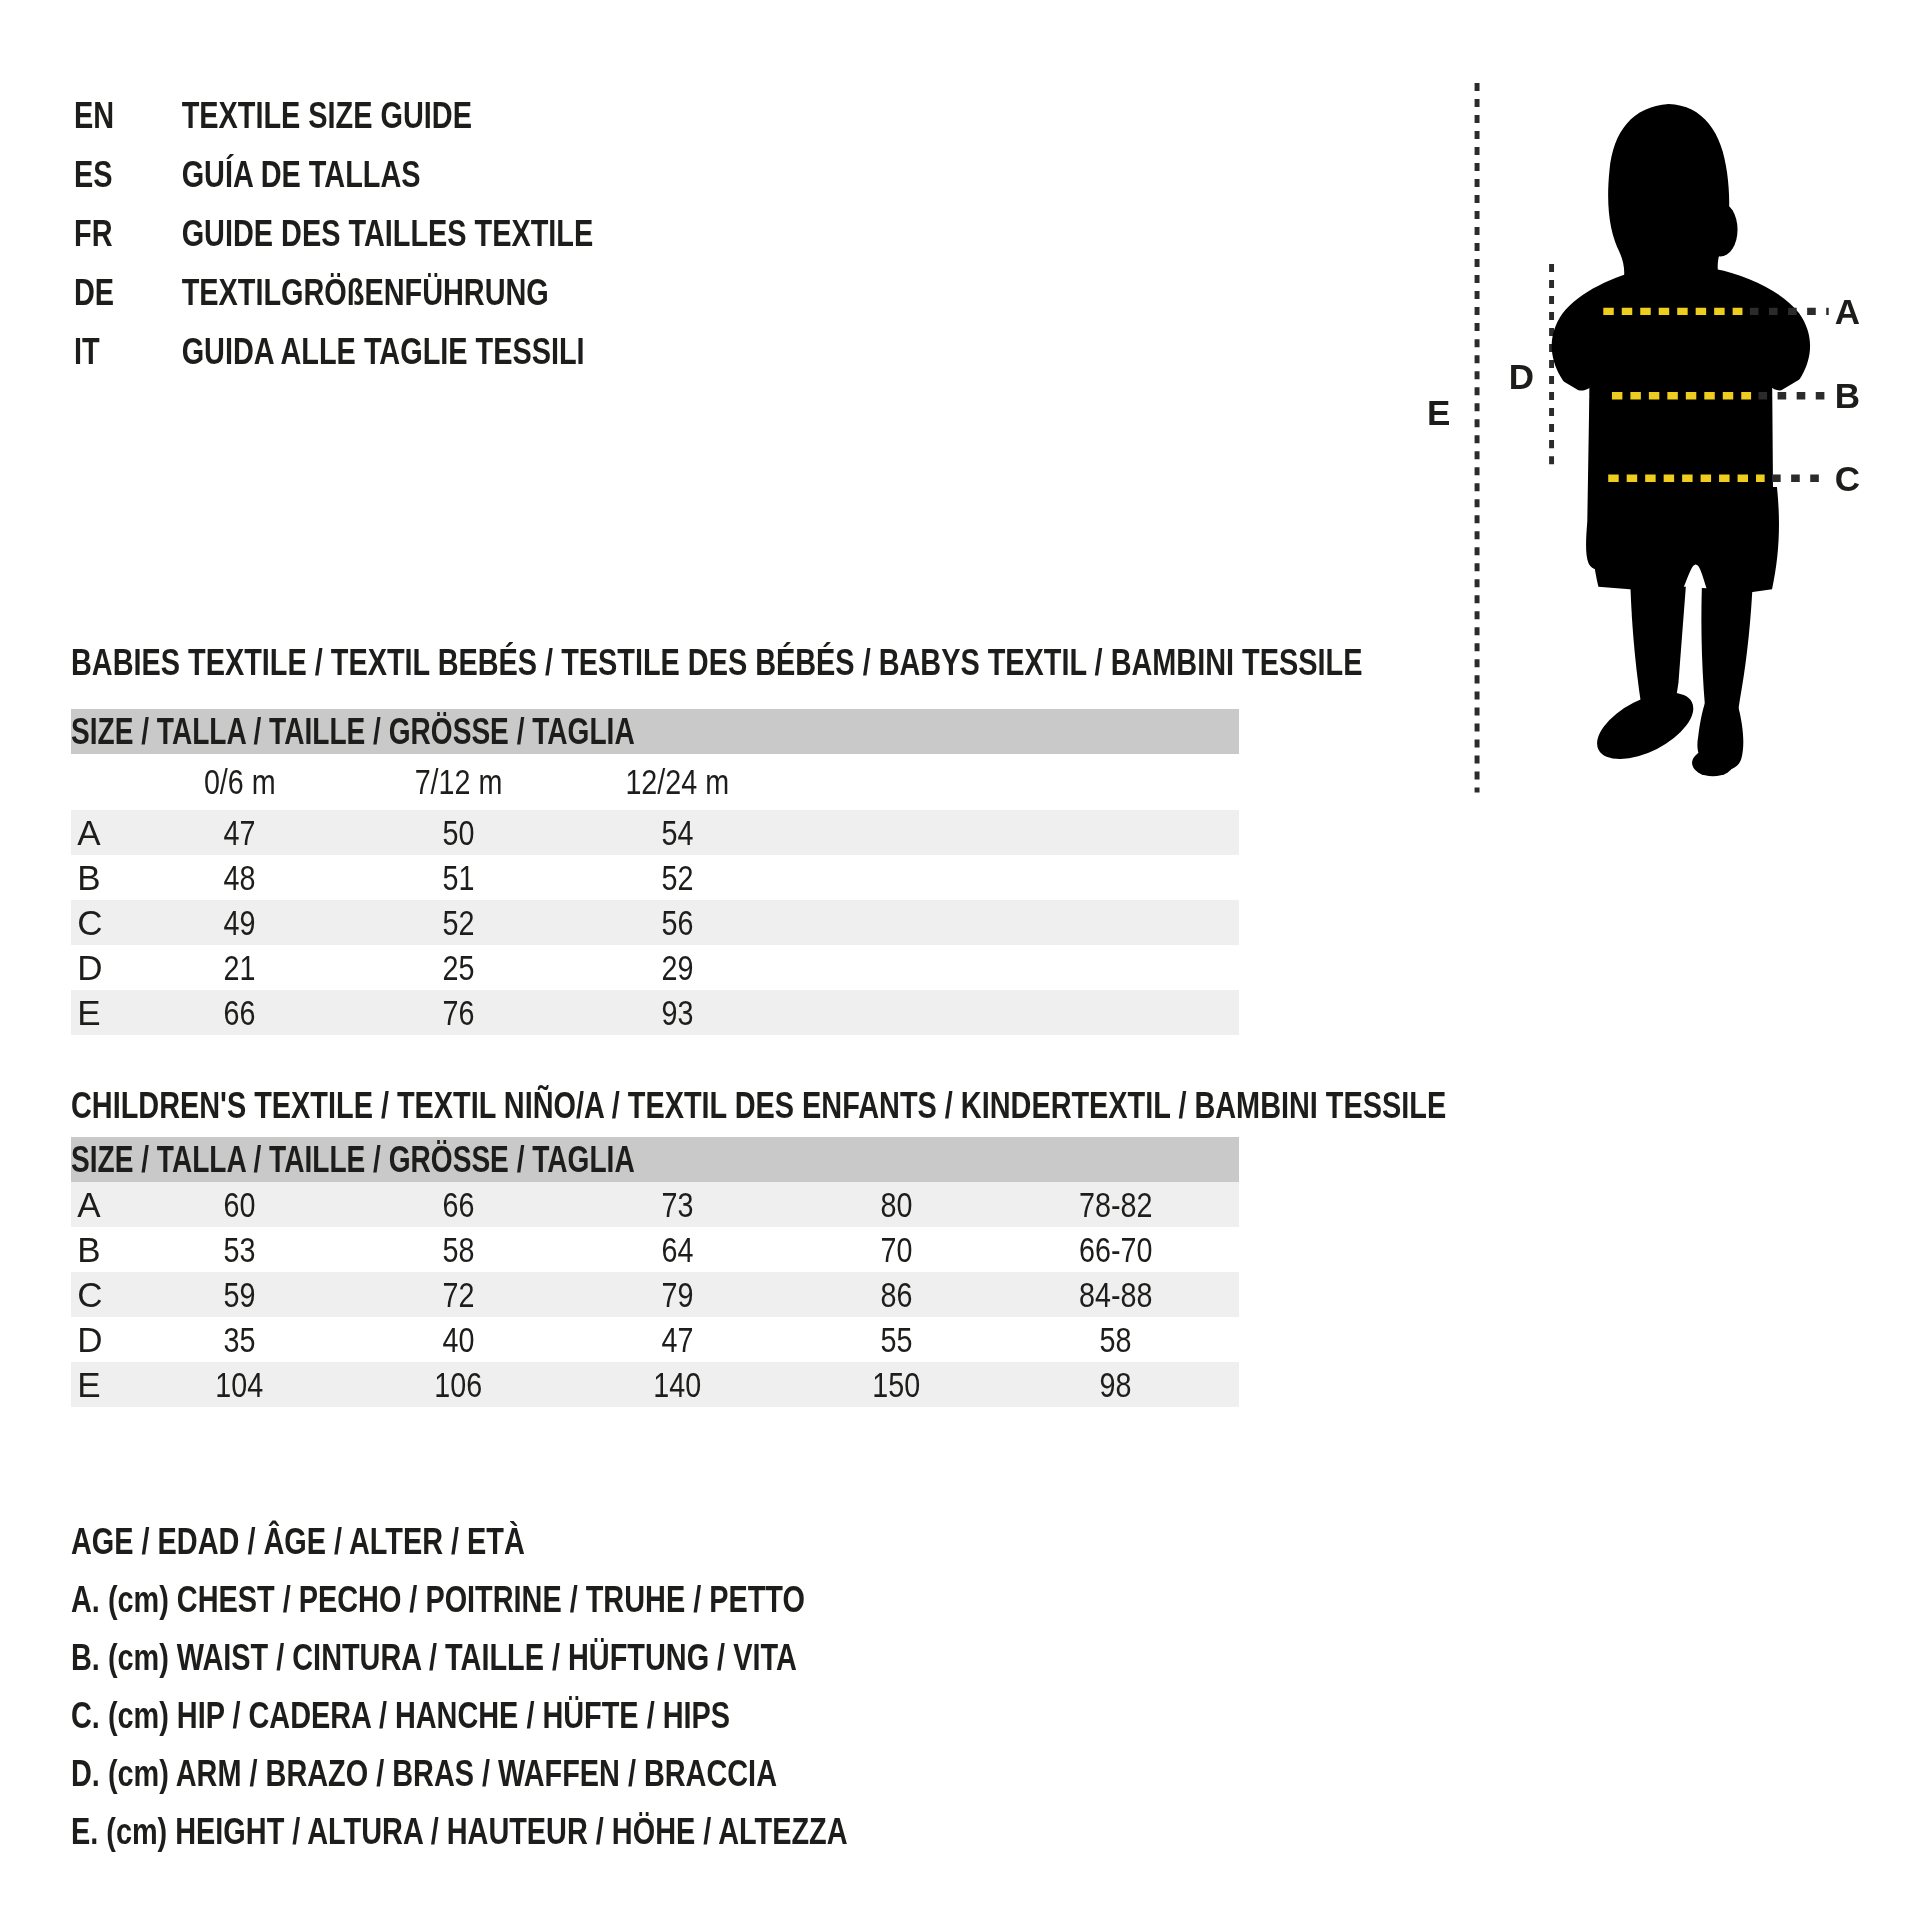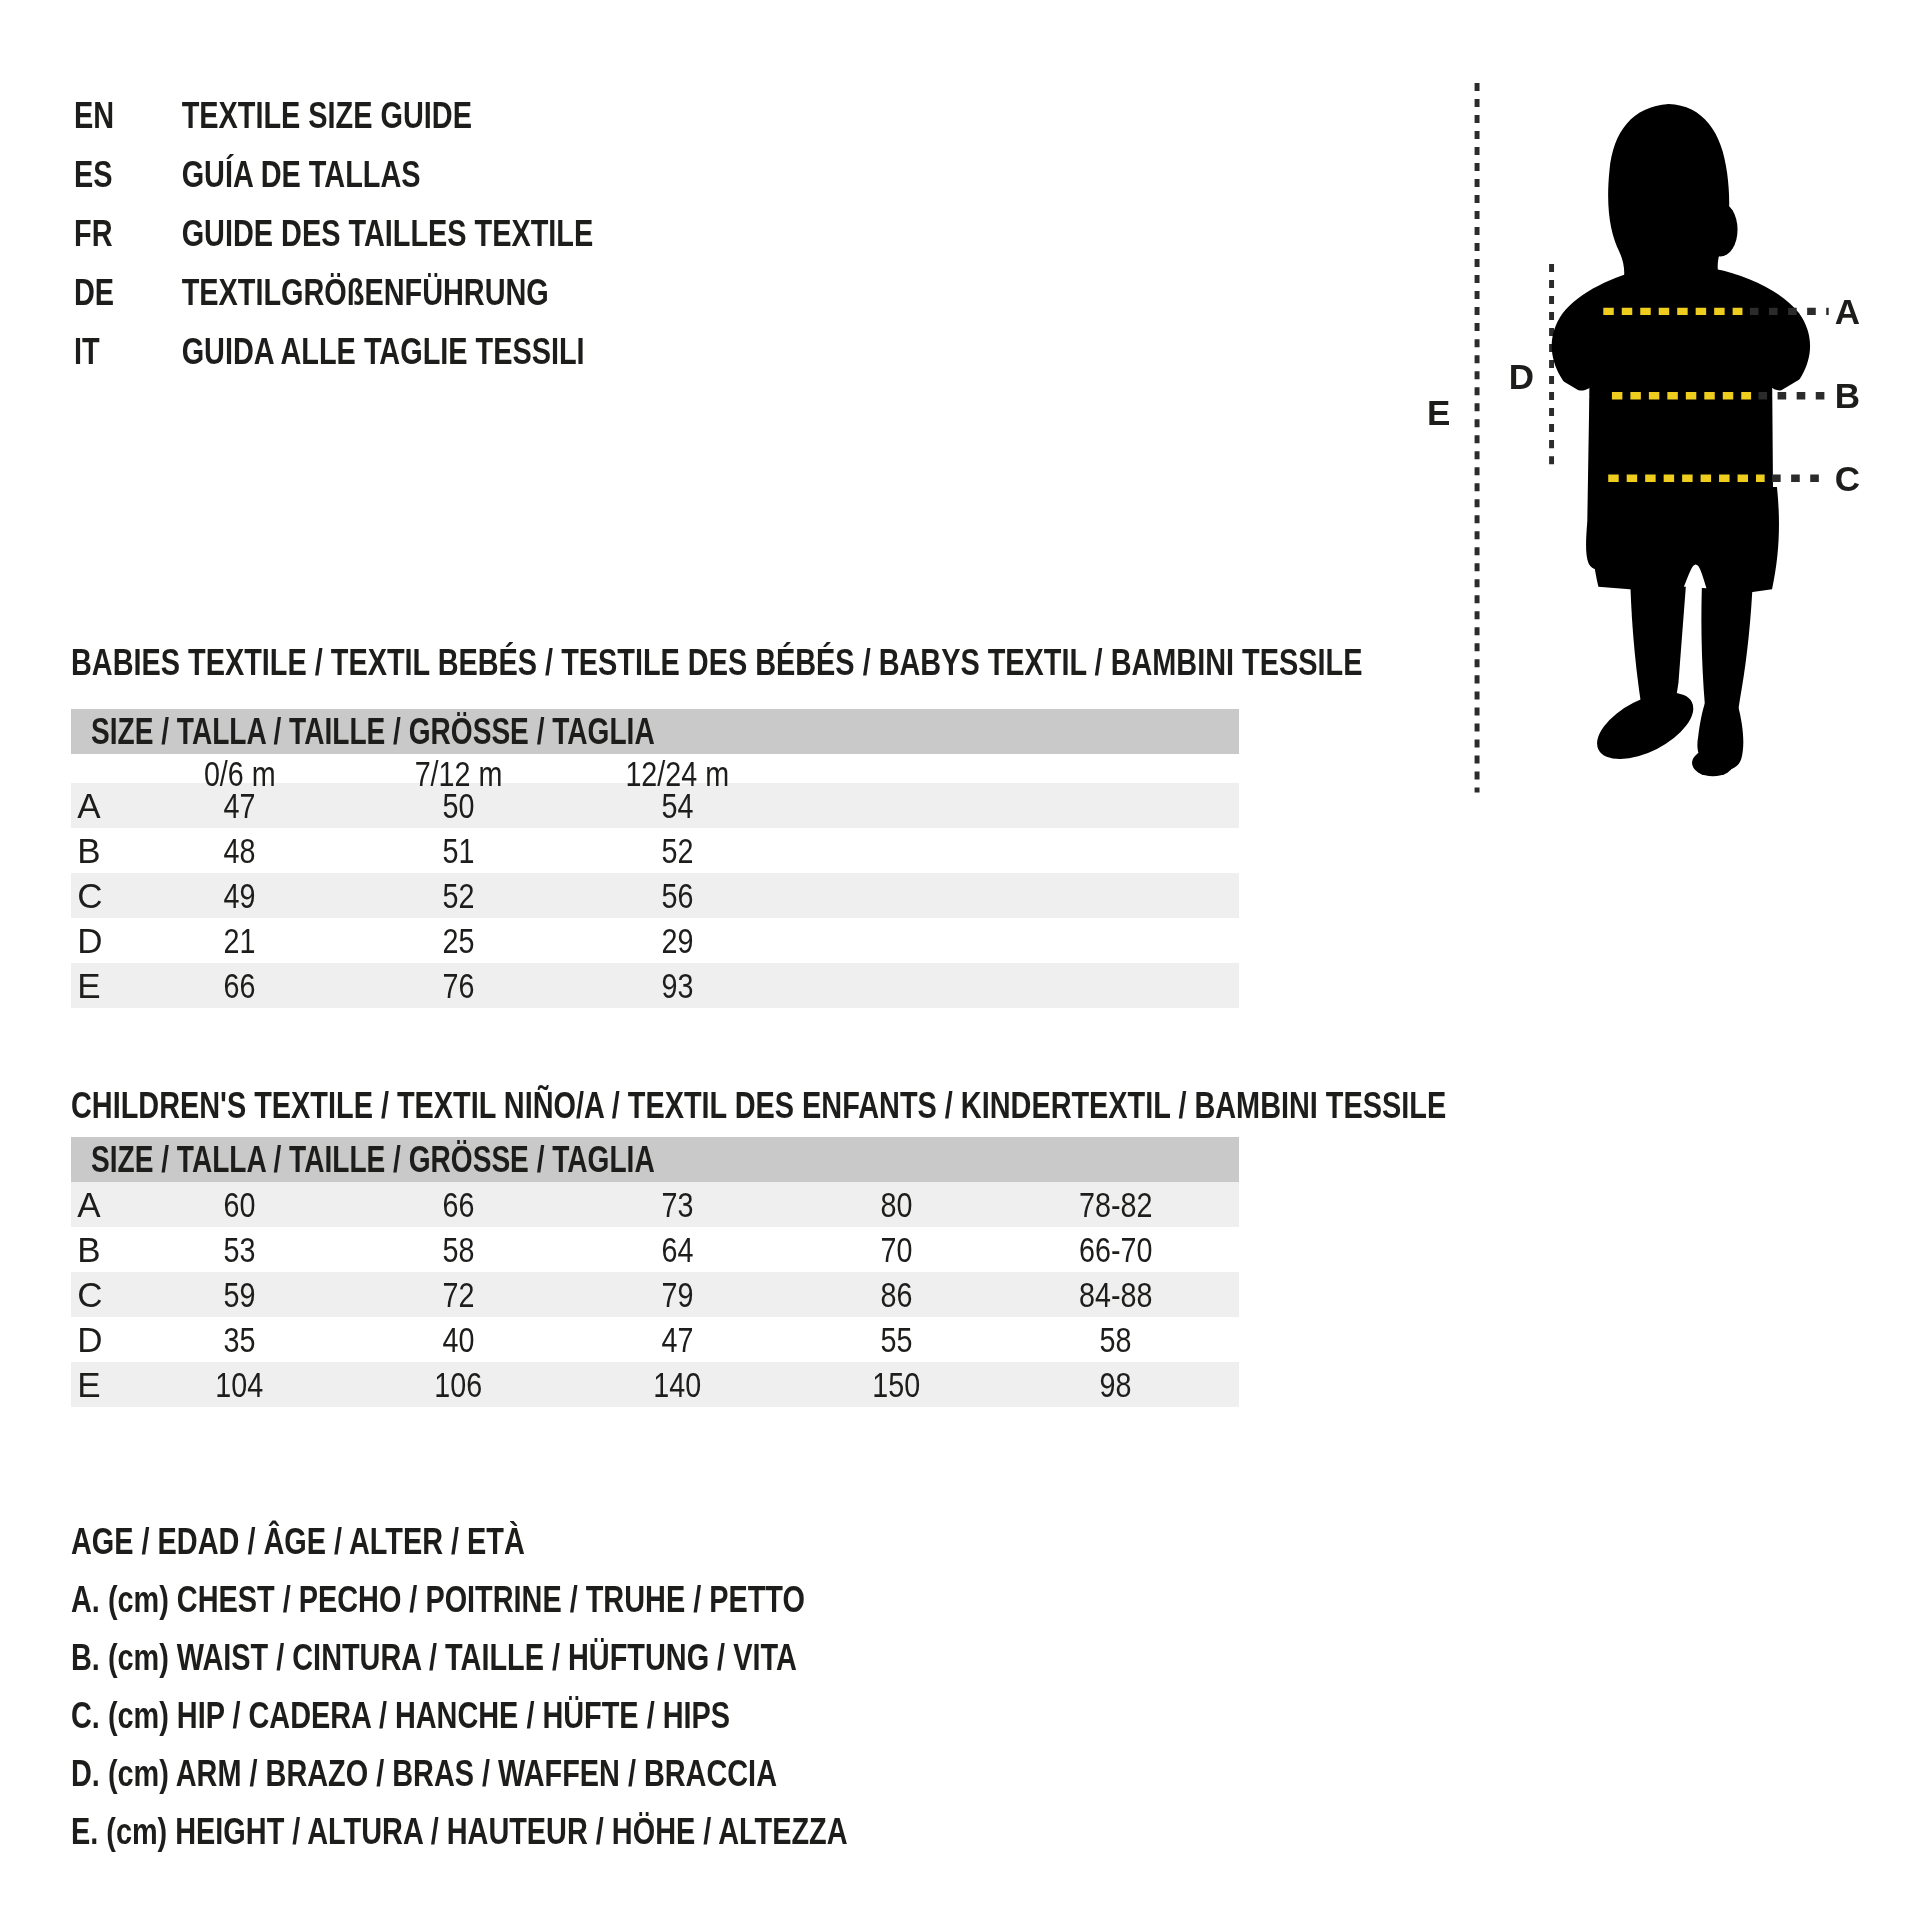--- a/index.html
+++ b/index.html
@@ -37,27 +37,27 @@
   
   .section-title{
     position:absolute;left:71px;height:44px;line-height:44px;
     font-size:37px;font-weight:bold;
   }
 
   
   .size-table{position:absolute;left:71px;width:1168px;}
   .size-bar{
     height:45px;background:var(--table-header-bg);
-    display:flex;align-items:center;padding-left:20px;
+    display:flex;align-items:center;padding-left:0;
     font-size:36px;font-weight:bold;
   }
   .t-row{display:grid;align-items:center;font-size:35px;}
   .grid3{grid-template-columns:59px 219px 219px 219px 1fr;}
   .grid5{grid-template-columns:59px 219px 219px 219px 219px 219px 1fr;}
-  .cols-row{height:29px;}
+  .cols-row{height:56px;}
   .data-row{height:45px;}
   .stripe{background:var(--row-stripe);}
   .cell{text-align:center;}
   .cell .tnum{display:inline-block;transform:scaleX(0.82);transform-origin:50% 50%;white-space:nowrap;}
   .letter-cell{text-align:left;padding-left:6.2px;}
   .letter-cell .tnum{transform-origin:0 50%;}
 
   
   .legend{position:absolute;left:71px;top:1513px;}
   .legend-line{height:58px;line-height:58px;font-size:37px;font-weight:bold;}

